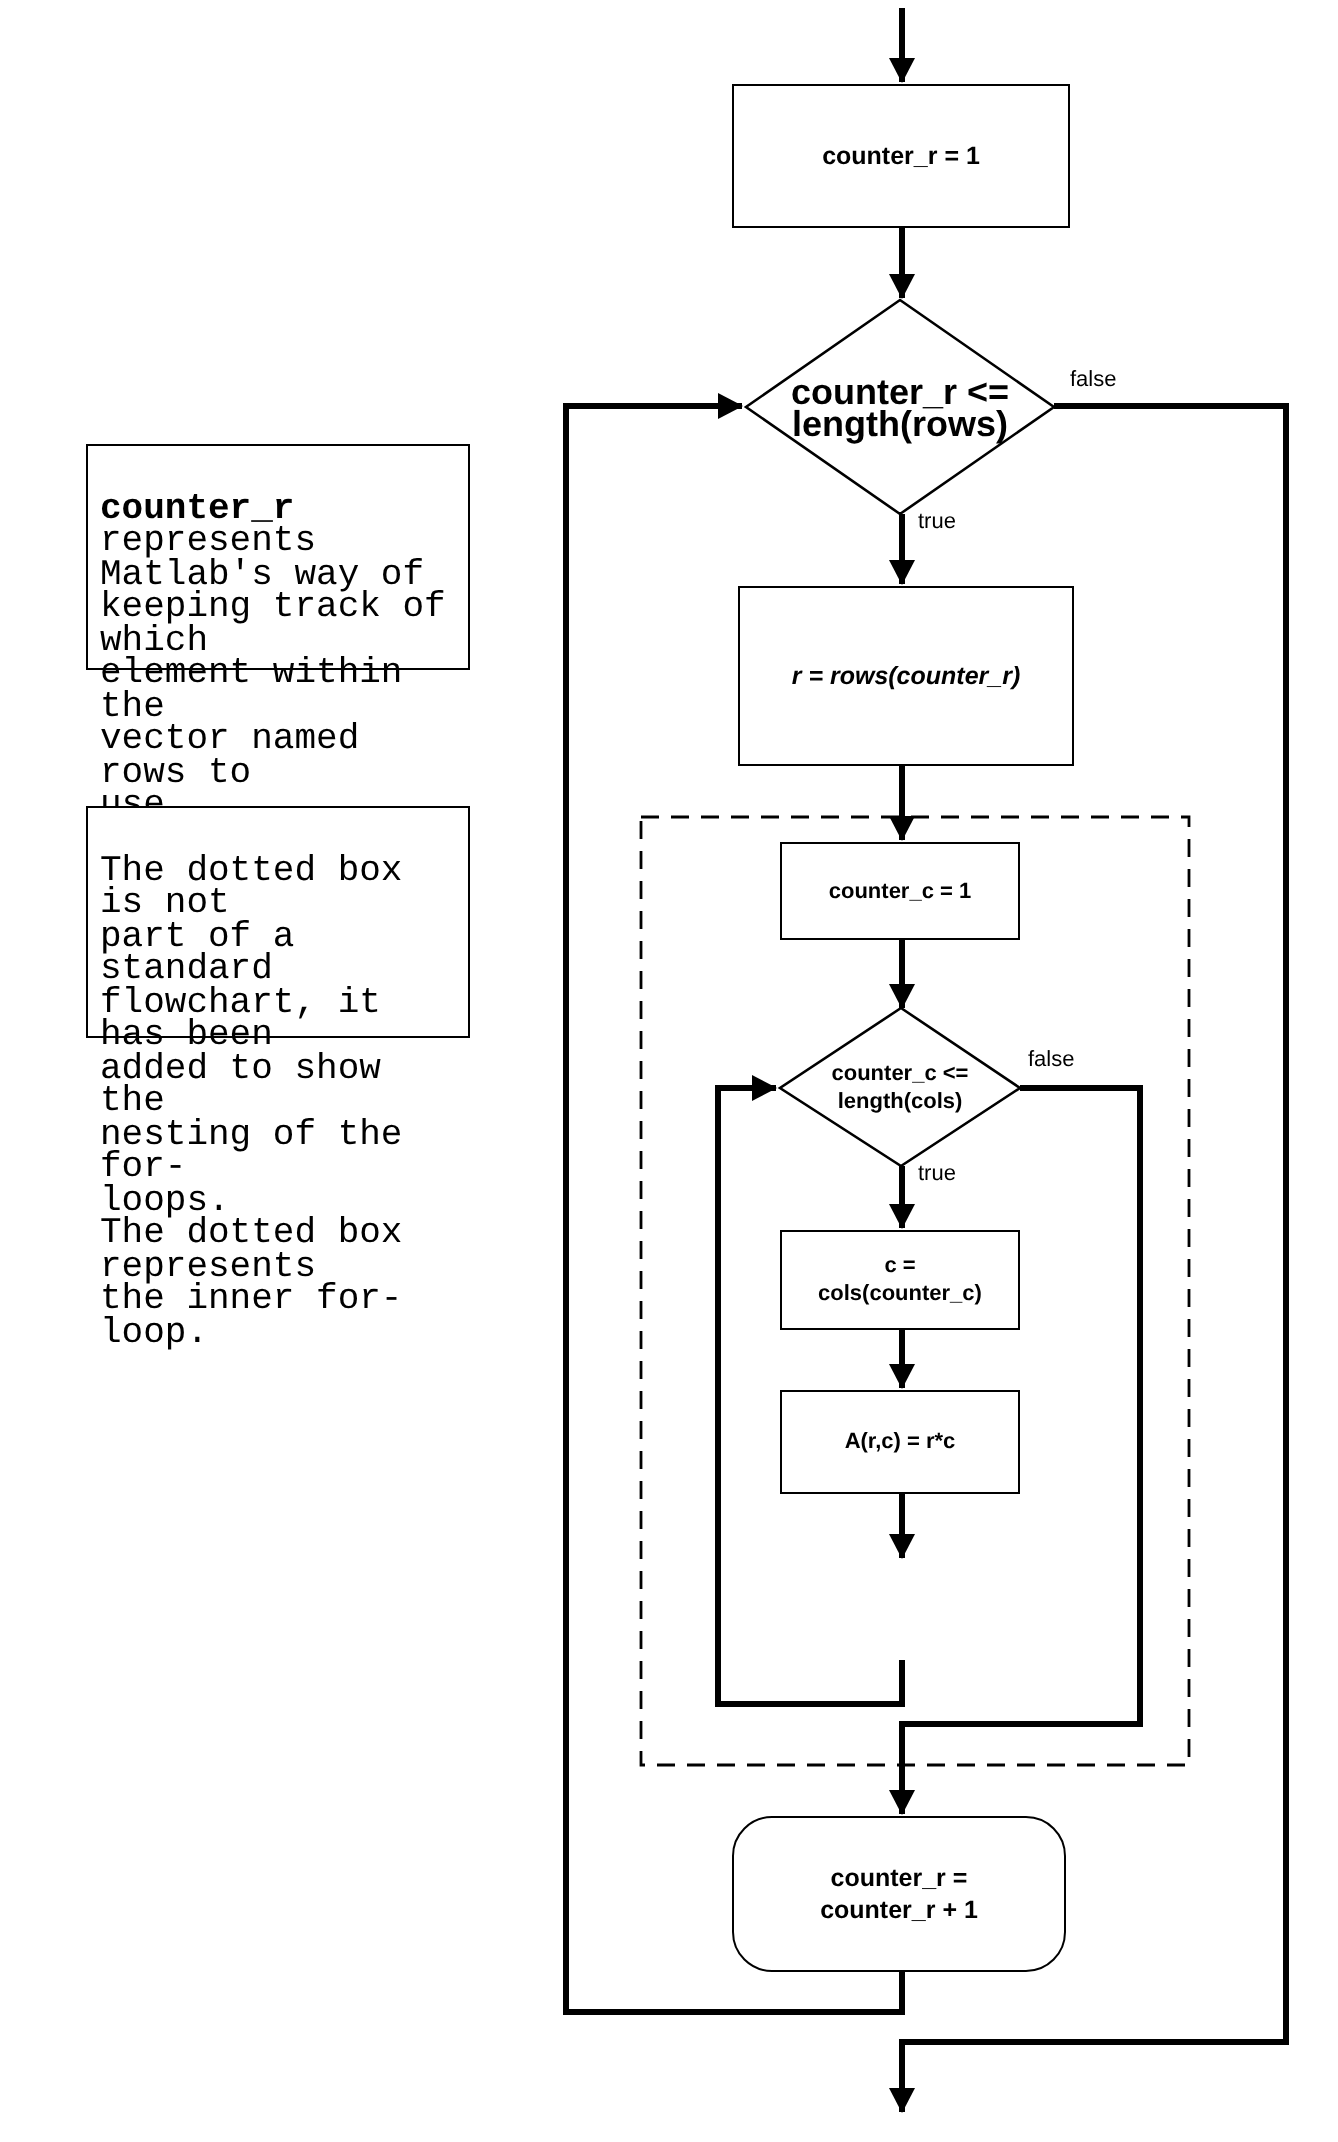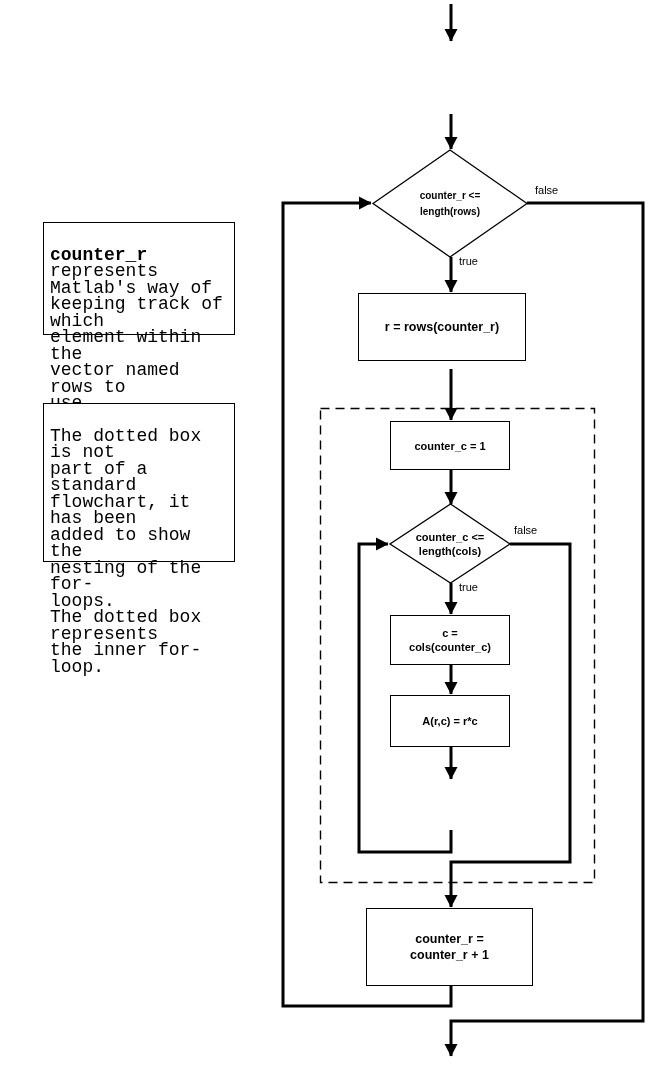--- a/index.html
+++ b/index.html
@@ -14,21 +14,21 @@
     display:flex;align-items:center;justify-content:center;
     text-align:center;font-weight:bold;white-space:pre-line;
     box-sizing:border-box;
   }
   .node.big{font-size:12.5px;line-height:16px;}
   .node.small{font-size:11px;line-height:14px;}
   .dtext{
     position:absolute;font-weight:bold;text-align:center;
     white-space:pre-line;
   }
-  .dtext.big{font-size:10px;line-height:16px;}
+  .dtext.big{font-size:18px;line-height:16px;}
   .dtext.small{font-size:11px;line-height:14px;}
   .branch-label{position:absolute;font-size:11px;line-height:13px;}
   .note{
     position:absolute;border:1px solid #000;background:#fff;
     font-family:"Liberation Mono","DejaVu Sans Mono",monospace;
     font-size:18px;line-height:16.5px;padding:7px 6px;
     white-space:pre-line;box-sizing:border-box;
   }
   .note b{font-weight:bold;}
 </style>
@@ -60,32 +60,33 @@
     <path d="M510,544 H570 V862 H451 V907" fill="none" stroke="#000" stroke-width="3" marker-end="url(#arrow)"></path>
 
     <path d="M451,986 V1006 H283 V203 H371" fill="none" stroke="#000" stroke-width="3" marker-end="url(#arrow)"></path>
 
     <path d="M527,203 H643 V1021 H451 V1056" fill="none" stroke="#000" stroke-width="3" marker-end="url(#arrow)"></path>
 
     <polygon points="450,150 527,203.5 450,257 373,203.5" fill="#fff" stroke="#000" stroke-width="1.3"></polygon>
     <polygon points="450.5,504 510,544 450.5,583 390,544" fill="#fff" stroke="#000" stroke-width="1.3"></polygon>
   </svg>
 
+  <div class="node big" style="left:366px;top:42px;width:169px;height:72px;">counter_r = 1</div>
 
-  <div class="node big" style="left:358px;top:293px;width:168px;height:68px;">r = rows(counter_r)</div>
+  <div class="node big" style="left:369px;top:293px;width:168px;height:90px;font-style:italic;">r = rows(counter_r)</div>
 
   <div class="node small" style="left:390px;top:421px;width:120px;height:49px;">counter_c = 1</div>
 
   <div class="node small" style="left:390px;top:615px;width:120px;height:50px;">c =
 cols(counter_c)</div>
 
   <div class="node small" style="left:390px;top:695px;width:120px;height:52px;">A(r,c) = r*c</div>
 
 
-  <div class="node big" style="left:366px;top:908px;width:167px;height:78px;">counter_r =
+  <div class="node big" style="left:366px;top:908px;width:167px;height:78px;border-radius:20px;">counter_r =
 counter_r + 1</div>
 
   <div class="dtext big" style="left:385px;top:188px;width:130px;">counter_r &lt;=
 length(rows)</div>
   <div class="dtext small" style="left:395px;top:530px;width:110px;">counter_c &lt;=
 length(cols)</div>
 
   <div class="branch-label" style="left:535px;top:184px;">false</div>
   <div class="branch-label" style="left:459px;top:255px;">true</div>
   <div class="branch-label" style="left:514px;top:524px;">false</div>
@@ -93,21 +94,21 @@
 
   <div class="note" style="left:43px;top:222px;width:192px;height:113px;">
     <b>counter_r</b><span> represents
 Matlab's way of
 keeping track of which
 element within the
 vector named rows to
 use.</span>
   </div>
 
-  <div class="note" style="left:43px;top:403px;width:192px;height:159px;">
+  <div class="note" style="left:43px;top:403px;width:192px;height:116px;">
     <span>The dotted box is not
 part of a standard
 flowchart, it has been
 added to show the
 nesting of the for-
 loops.
 The dotted box
 represents
 the inner for-loop.</span>
   </div>

